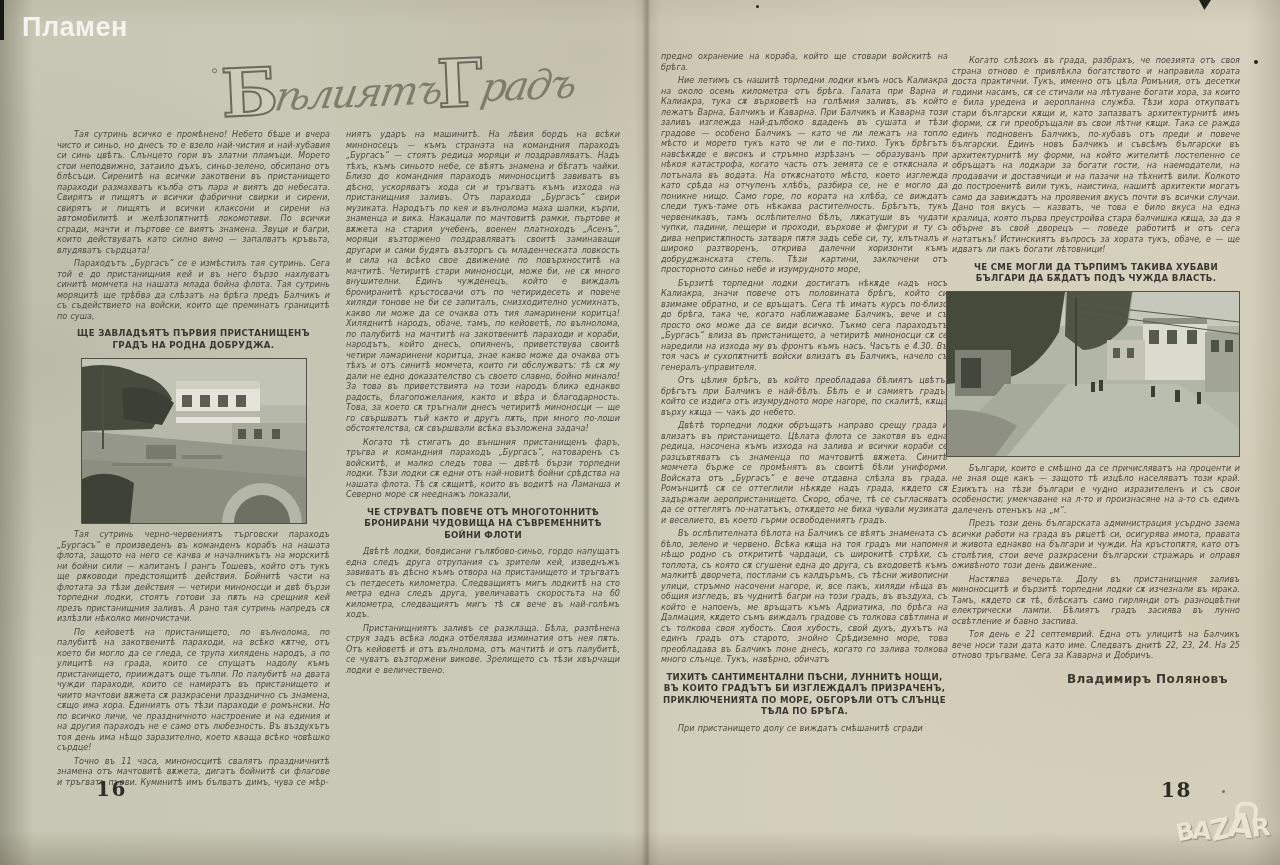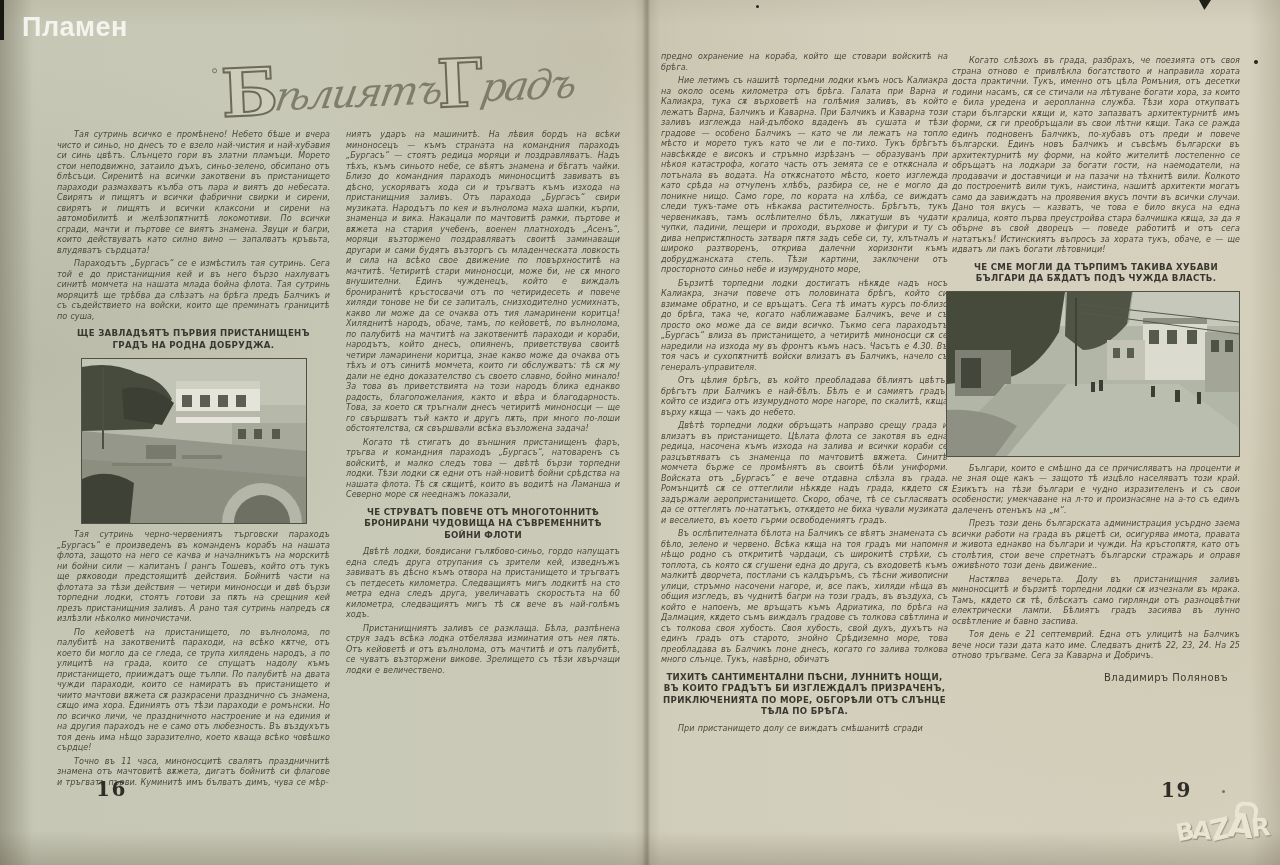--- a/index.html
+++ b/index.html
@@ -64,21 +64,21 @@
     font-size:8.6px;font-weight:bold;text-align:center;line-height:11.5px;
     margin:6px 2px 6px 2px;letter-spacing:0.3px;color:#393830;
   }
   figure{margin:0;}
   .photo{
     display:block;border:1px solid #515046;background:#aeb1a2;
   }
   #photo1{width:224px;height:164px;margin:7px 0 6px 24px;}
   #photo2{width:292px;height:164px;margin:5px 0 7px -6px;}
   .sig{
-    text-align:right;font-weight:normal;font-size:10px;letter-spacing:0.5px;
+    text-align:right;font-weight:bold;font-size:12px;letter-spacing:0.5px;
     padding-right:12px;margin-top:10px;color:#3b3a31;
   }
   .pagenum{
     position:absolute;font-family:"DejaVu Serif",serif;font-weight:bold;
     font-size:20px;color:#2e2d26;letter-spacing:1.5px;z-index:6;
   }
   #pn16{left:96px;top:777px;}
   #pn17{left:1161px;top:778px;}
   
   .bazar{
@@ -209,28 +209,28 @@
         <rect x="152" y="88" width="4" height="11" fill="#3a3e33"></rect>
         <rect x="204" y="94" width="4" height="11" fill="#3a3e33"></rect>
         <rect x="228" y="98" width="5" height="12" fill="#3a3e33"></rect>
         <rect x="250" y="100" width="4" height="12" fill="#3a3e33"></rect>
         <rect x="128" y="6" width="2" height="88" fill="#3f4337"></rect>
         <line x1="130" y1="12" x2="292" y2="30" stroke="#555949" stroke-width="1"></line>
         <line x1="130" y1="20" x2="292" y2="42" stroke="#555949" stroke-width="1"></line>
       </svg>
     </figure>
     <p class="para">Българи, които е смѣшно да се причисляватъ на проценти и не зная още какъ — защото тѣ изцѣло населяватъ този край. Езикътъ на тѣзи българи е чудно изразителенъ и съ свои особености; умекчаване на л-то и произнасяне на а-то съ единъ далеченъ отенъкъ на „м“.</p>
-    <p class="para">Презъ този день българската администрация усърдно заема всички работи на града въ рѫцетѣ си, осигурява имота, правата и живота еднакво на българи и чужди. На кръстопѫтя, като отъ столѣтия, стои вече спретнатъ български стражарь и оправя оживѣното този день движение..</p>
+    <p class="para">Презъ този день българската администрация усърдно заема всички работи на града въ рѫцетѣ си, осигурява имота, правата и живота еднакво на българи и чужди. На кръстопѫтя, като отъ столѣтия, стои вече разкрасени български стражарь и оправя оживѣното този день движение..</p>
     <p class="para">Настѫпва вечерьта. Долу въ пристанищния заливъ миноносцитѣ и бързитѣ торпедни лодки сѫ изчезнали въ мрака. Тамъ, кѫдето сѫ тѣ, блѣскатъ само гирлянди отъ разноцвѣтни електрически лампи. Бѣлиятъ градъ засиява въ лунно освѣтление и бавно заспива.</p>
     <p class="para">Тоя день е 21 септемврий. Една отъ улицитѣ на Балчикъ вече носи тази дата като име. Следватъ днитѣ 22, 23, 24. На 25 отново тръгваме. Сега за Каварна и Добричъ.</p>
     <div class="sig">Владимиръ Поляновъ</div>
   </div>
 
   <div class="pagenum" id="pn16">16</div>
-  <div class="pagenum" id="pn17">19</div>
+  <div class="pagenum" id="pn17">18</div>
 
   <div class="bazar">
     <span class="bz0">B</span>
     <span class="bz1">A</span>
     <span class="bz2">Z</span>
     <span class="bz3">A</span>
     <span class="bz4">R</span>
     <i class="bag-handle"></i>
   </div>
 </div>

